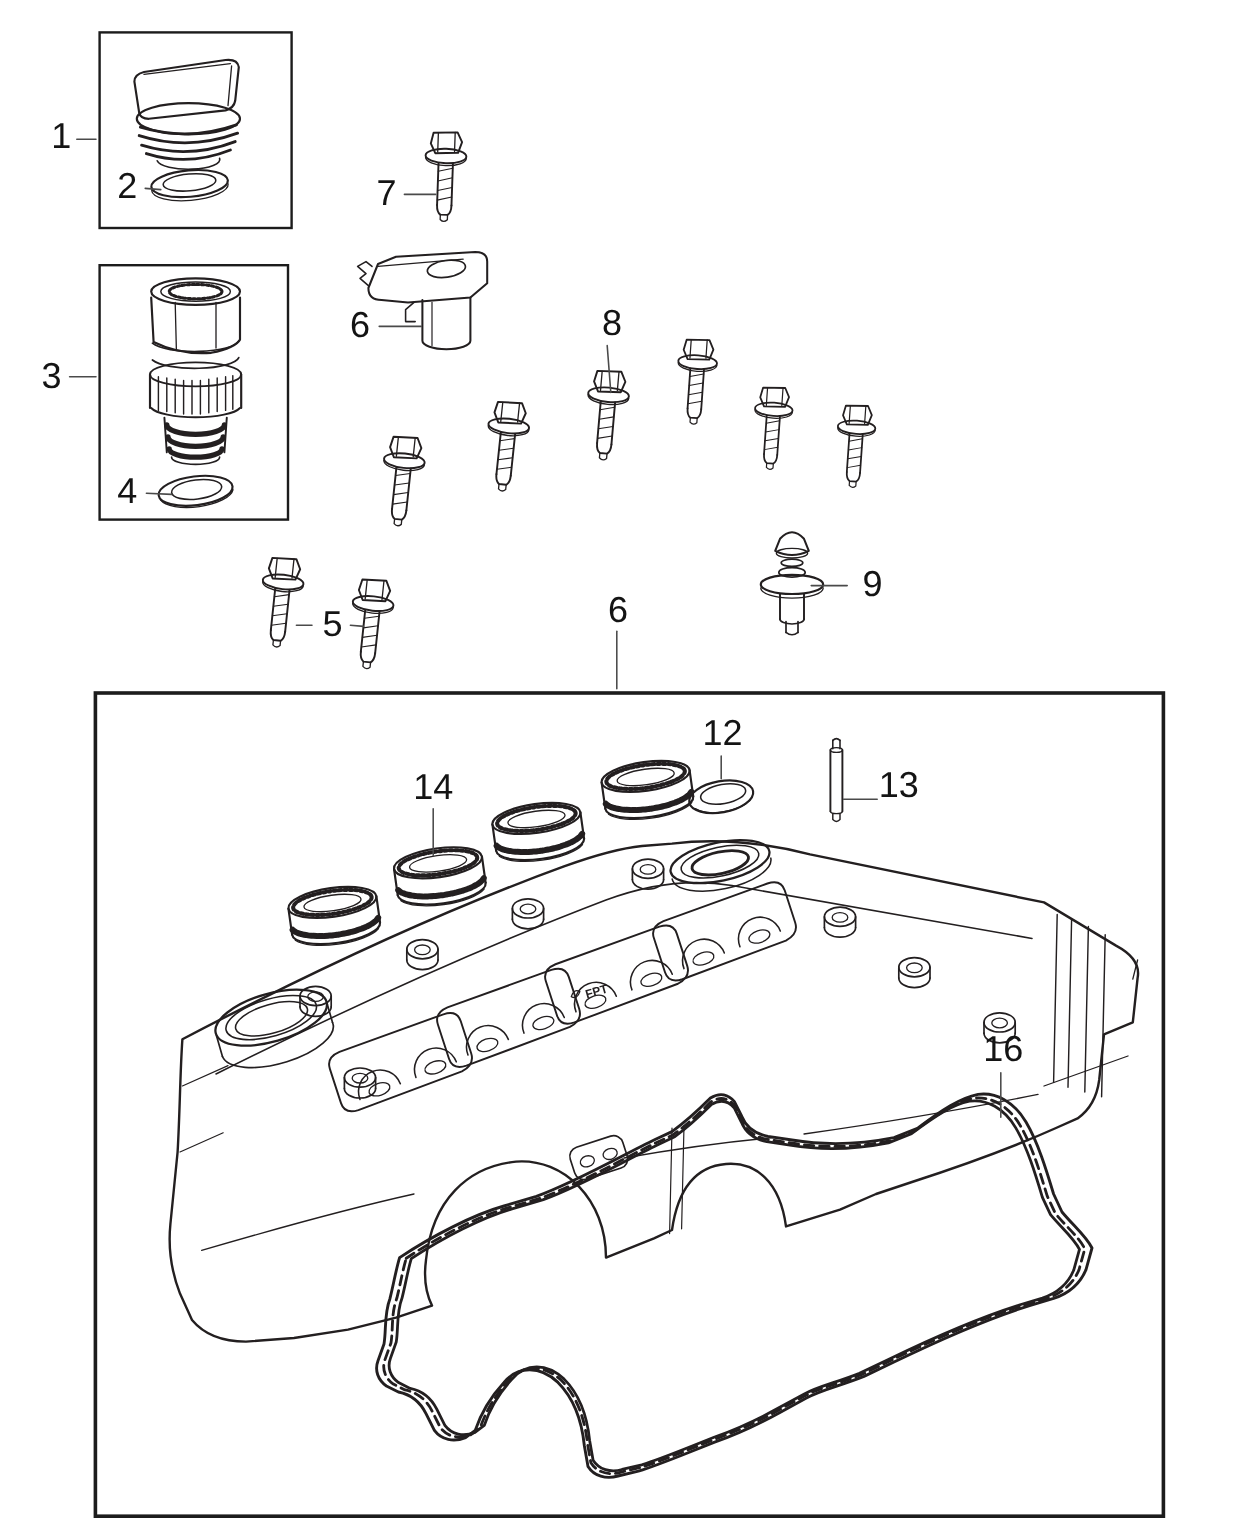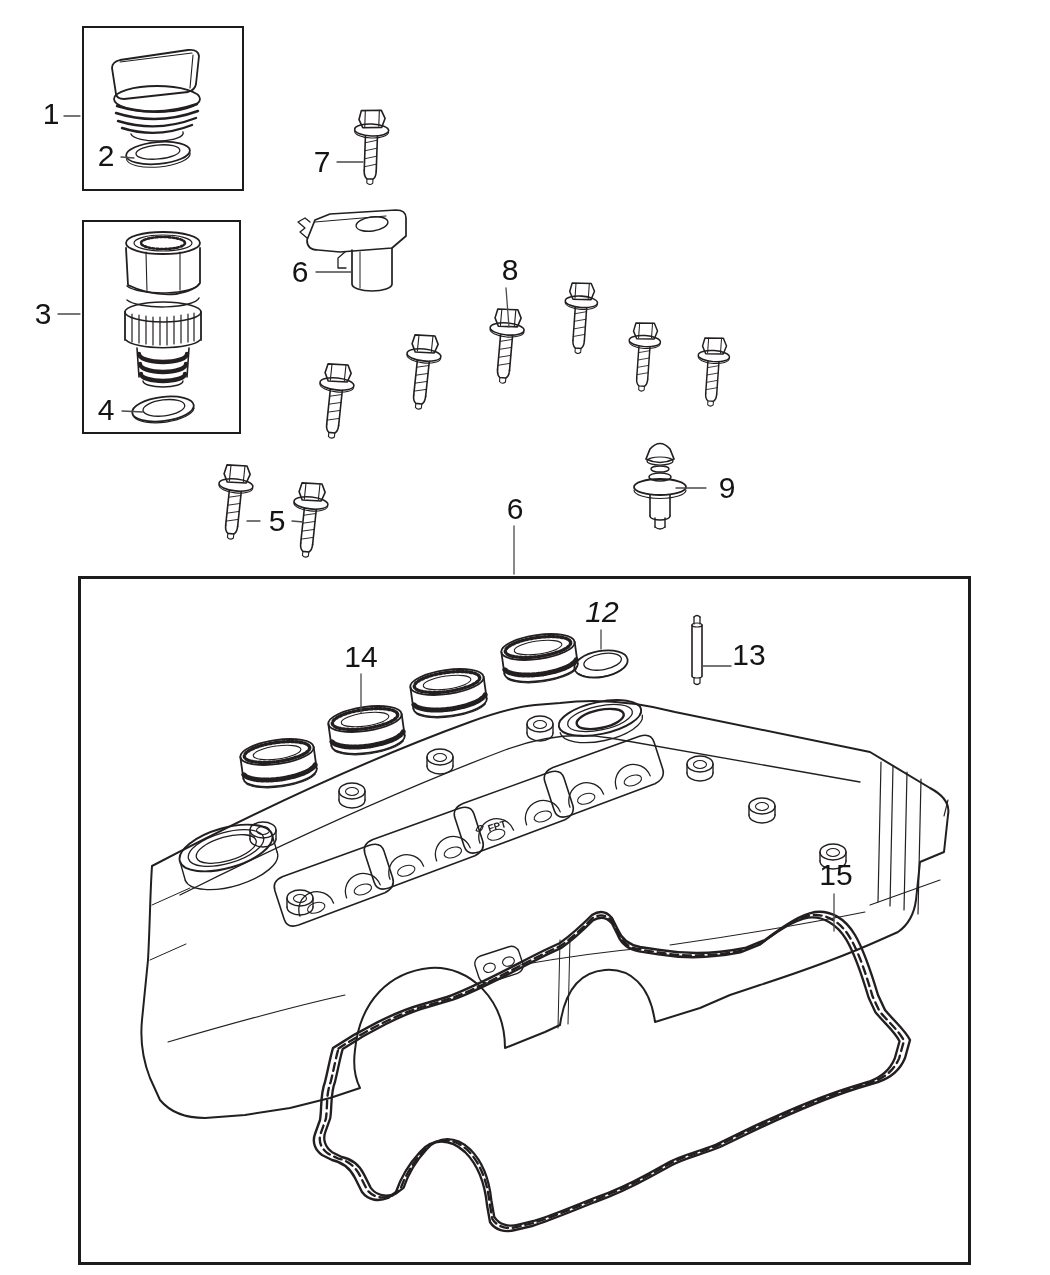--- a/index.html
+++ b/index.html
@@ -309,17 +309,17 @@
   <div class="callout" style="left:106px;top:156px;">2</div>
   <div class="callout" style="left:43px;top:314px;">3</div>
   <div class="callout" style="left:106px;top:410px;">4</div>
   <div class="callout" style="left:277px;top:521px;">5</div>
   <div class="callout" style="left:300px;top:272px;">6</div>
   <div class="callout" style="left:322px;top:162px;">7</div>
   <div class="callout" style="left:510px;top:270px;">8</div>
   <div class="callout" style="left:727px;top:488px;">9</div>
   <div class="callout" style="left:515px;top:509px;">6</div>
   <div class="callout" style="left:361px;top:657px;">14</div>
-  <div class="callout" style="left:602px;top:612px;font-style:italic;">12</div>
+  <div class="callout" style="left:602px;top:612px;">12</div>
   <div class="callout" style="left:749px;top:655px;text-align:right;">13</div>
-  <div class="callout" style="left:836px;top:875px;">15</div>
+  <div class="callout" style="left:836px;top:875px;">16</div>
 
 </div>
 
 </body></html>

